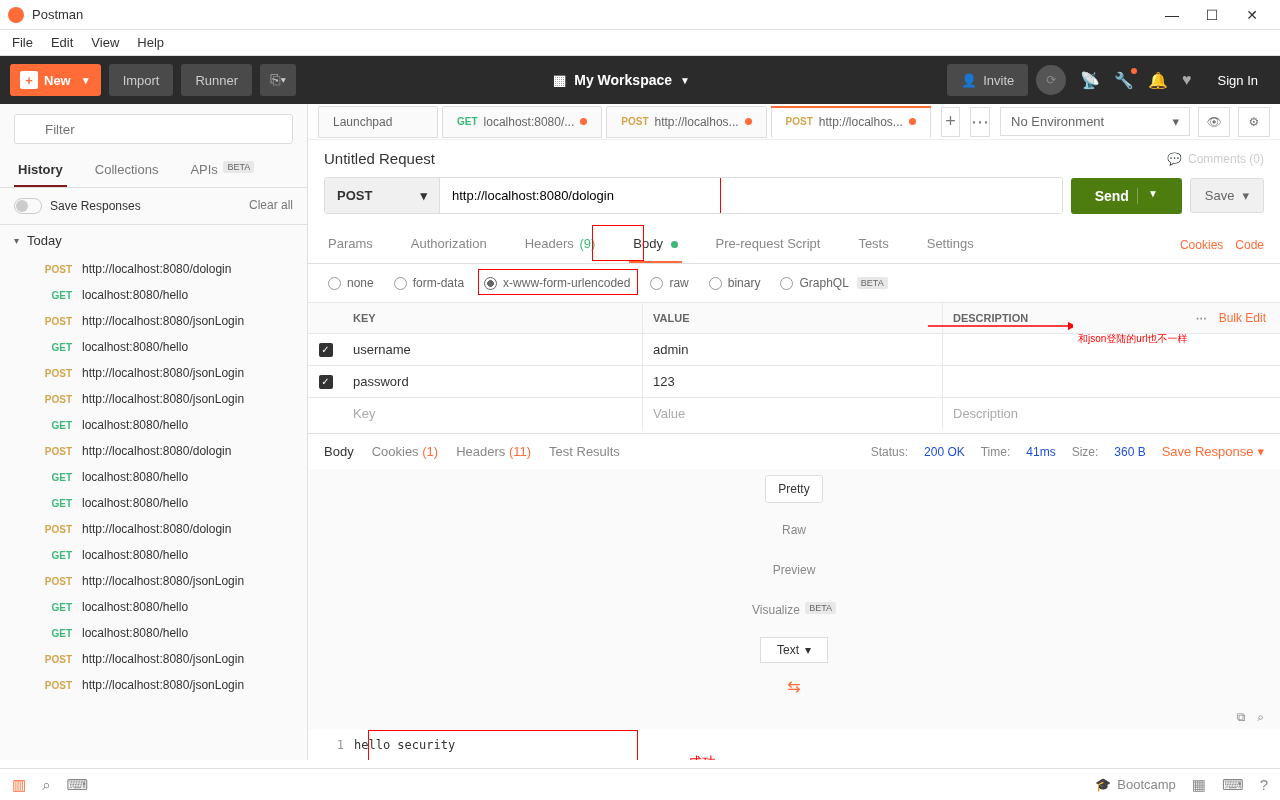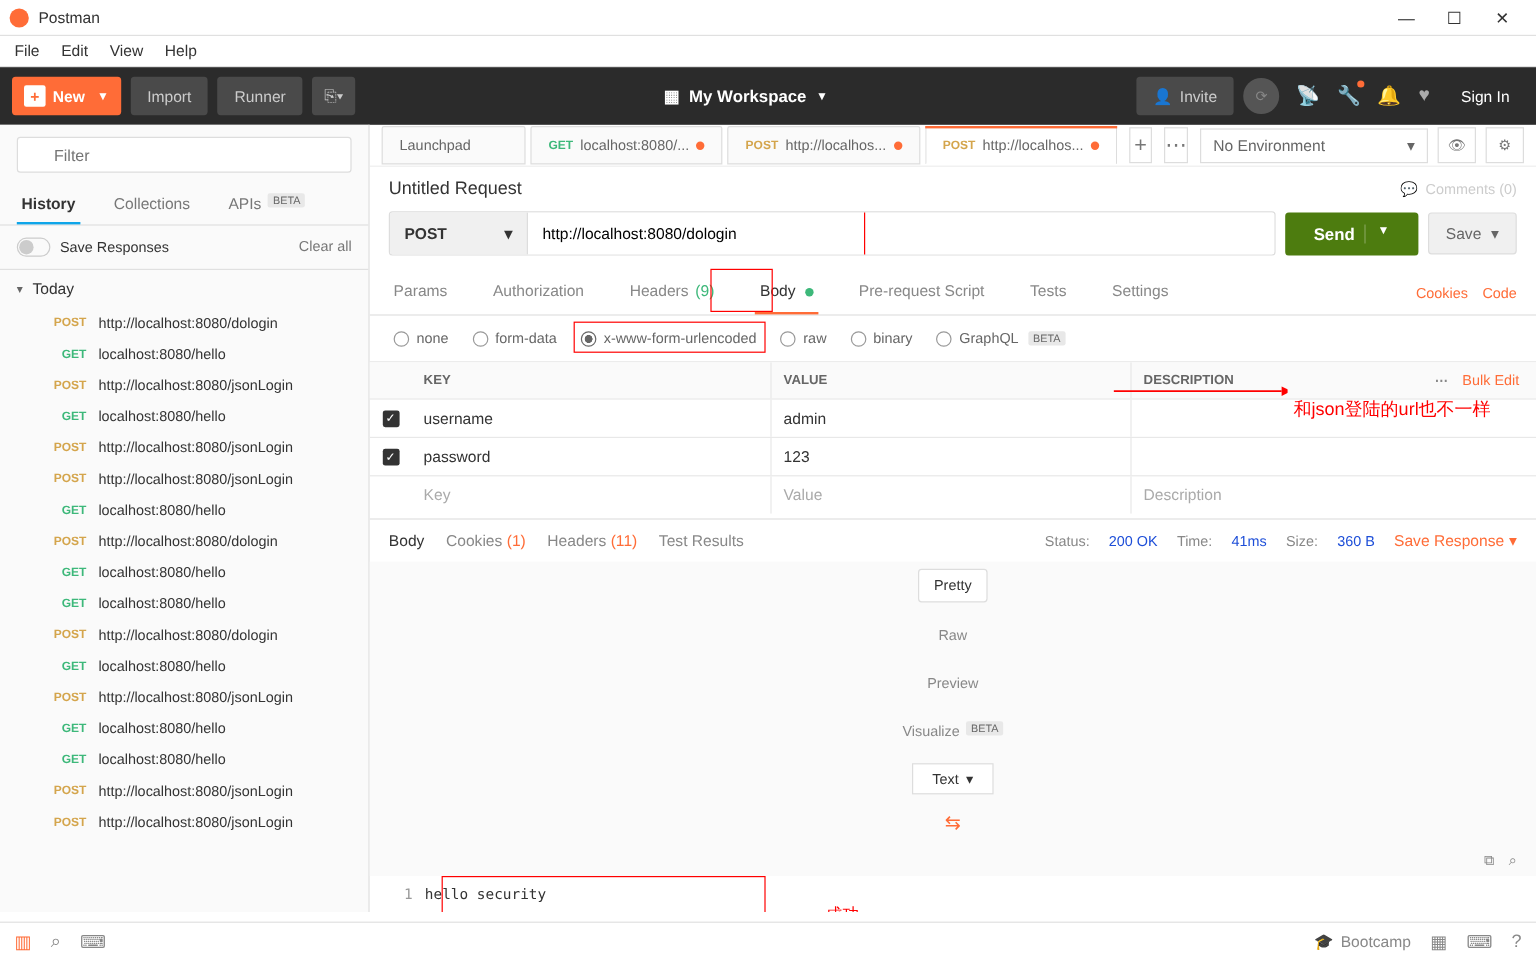--- a/index.html
+++ b/index.html
@@ -21,21 +21,21 @@
 .tb-circle { width: 30px; height: 30px; border-radius: 50%; background: #555; display: flex; align-items: center; justify-content: center; color: #888; }
 .signin { color: #fff; font-size: 13px; padding: 0 12px; cursor: pointer; }
 .main { display: flex; height: 656px; }
 .sidebar { width: 308px; border-right: 1px solid #e0e0e0; display: flex; flex-direction: column; background: #fafafa; }
 .filter-row { padding: 10px 14px; }
 .filter-input { width: 100%; height: 30px; border: 1px solid #ddd; border-radius: 3px; padding: 0 8px 0 30px; background: #fff; position: relative; }
 .filter-wrap { position: relative; }
 .filter-wrap::before { content: "⌕"; position: absolute; left: 10px; top: 5px; font-size: 18px; color: #999; }
 .sb-tabs { display: flex; border-bottom: 1px solid #e0e0e0; padding: 0 14px; gap: 24px; }
 .sb-tab { padding: 8px 4px; font-size: 13px; color: #777; cursor: pointer; }
-.sb-tab.active { color: #333; border-bottom: 2px solid #0ea5e9; font-weight: 600; }
+.sb-tab.active { color: #333; border-bottom: 2px solid #7f1d1d; font-weight: 600; }
 .beta { background: #e8e8e8; color: #666; font-size: 9px; padding: 1px 4px; border-radius: 2px; margin-left: 2px; vertical-align: top; }
 .save-resp { display: flex; padding: 10px 14px; justify-content: space-between; border-bottom: 1px solid #e0e0e0; }
 .toggle { width: 28px; height: 16px; border-radius: 8px; border: 1px solid #ccc; position: relative; margin-right: 8px; }
 .toggle::after { content: ""; width: 12px; height: 12px; border-radius: 50%; background: #ccc; position: absolute; left: 1px; top: 1px; }
 .clear-all { color: #777; font-size: 12px; cursor: pointer; }
 .history { flex: 1; overflow-y: auto; }
 .hist-group { padding: 8px 14px; display: flex; align-items: center; gap: 8px; font-size: 13px; cursor: pointer; }
 .hist-group::before { content: "▾"; font-size: 10px; color: #666; }
 .hist-item { padding: 6px 14px 6px 44px; display: flex; align-items: center; gap: 10px; cursor: pointer; font-size: 12px; }
 .method { font-size: 10px; font-weight: 700; min-width: 28px; text-align: right; }
@@ -57,21 +57,21 @@
 .req-name { font-size: 15px; color: #333; }
 .comments { color: #ccc; font-size: 12px; display: flex; align-items: center; gap: 6px; }
 .url-row { display: flex; align-items: center; padding: 0 16px 12px; gap: 8px; }
 .method-url { display: flex; flex: 1; border: 1px solid #ddd; border-radius: 3px; overflow: hidden; position: relative; }
 .redbox1 { position: absolute; border: 1px solid red; left: -2px; top: -2px; width: 398px; height: 42px; pointer-events: none; z-index: 5; }
 .method-sel { width: 115px; background: #f0f0f0; display: flex; align-items: center; justify-content: space-between; padding: 0 12px; font-size: 13px; font-weight: 600; cursor: pointer; border-right: 1px solid #ddd; }
 .url-input { flex: 1; border: none; padding: 10px 12px; font-size: 13px; outline: none; }
 .send-btn { background: #4d7c0f; color: #fff; border: none; padding: 10px 24px; font-size: 14px; font-weight: 600; border-radius: 3px; cursor: pointer; display: flex; gap: 8px; }
 .send-caret { border-left: 1px solid rgba(255,255,255,0.3); padding-left: 10px; font-size: 10px; }
 .save-btn { background: #f0f0f0; border: 1px solid #ddd; padding: 9px 14px; font-size: 13px; color: #666; border-radius: 3px; cursor: pointer; display: flex; align-items: center; gap: 8px; }
-.annot1 { position: absolute; color: red; font-size: 15px; left: 770px; top: 228px; z-index: 10; }
+.annot1 { position: absolute; color: red; font-size: 10px; left: 770px; top: 228px; z-index: 10; }
 .arrow1 { position: absolute; left: 620px; top: 212px; width: 145px; height: 20px; z-index: 9; pointer-events: none; }
 .req-sub-tabs { display: flex; border-bottom: 1px solid #e0e0e0; padding: 0 16px; gap: 30px; position: relative; }
 .rst { padding: 10px 4px; font-size: 13px; color: #888; cursor: pointer; }
 .rst.active { color: #333; border-bottom: 2px solid #ff6c37; }
 .rst .count { color: #3db87a; margin-left: 2px; }
 .rst .gdot { width: 7px; height: 7px; border-radius: 50%; background: #3db87a; display: inline-block; margin-left: 4px; }
 .redbox2 { position: absolute; border: 1px solid red; left: 601px; top: -1px; width: 52px; height: 36px; pointer-events: none; }
 .cookies-code { margin-left: auto; display: flex; gap: 12px; align-items: center; }
 .cookies-code span { color: #ff6c37; font-size: 12px; cursor: pointer; }
 .body-types { display: flex; align-items: center; padding: 12px 20px; gap: 20px; position: relative; }

